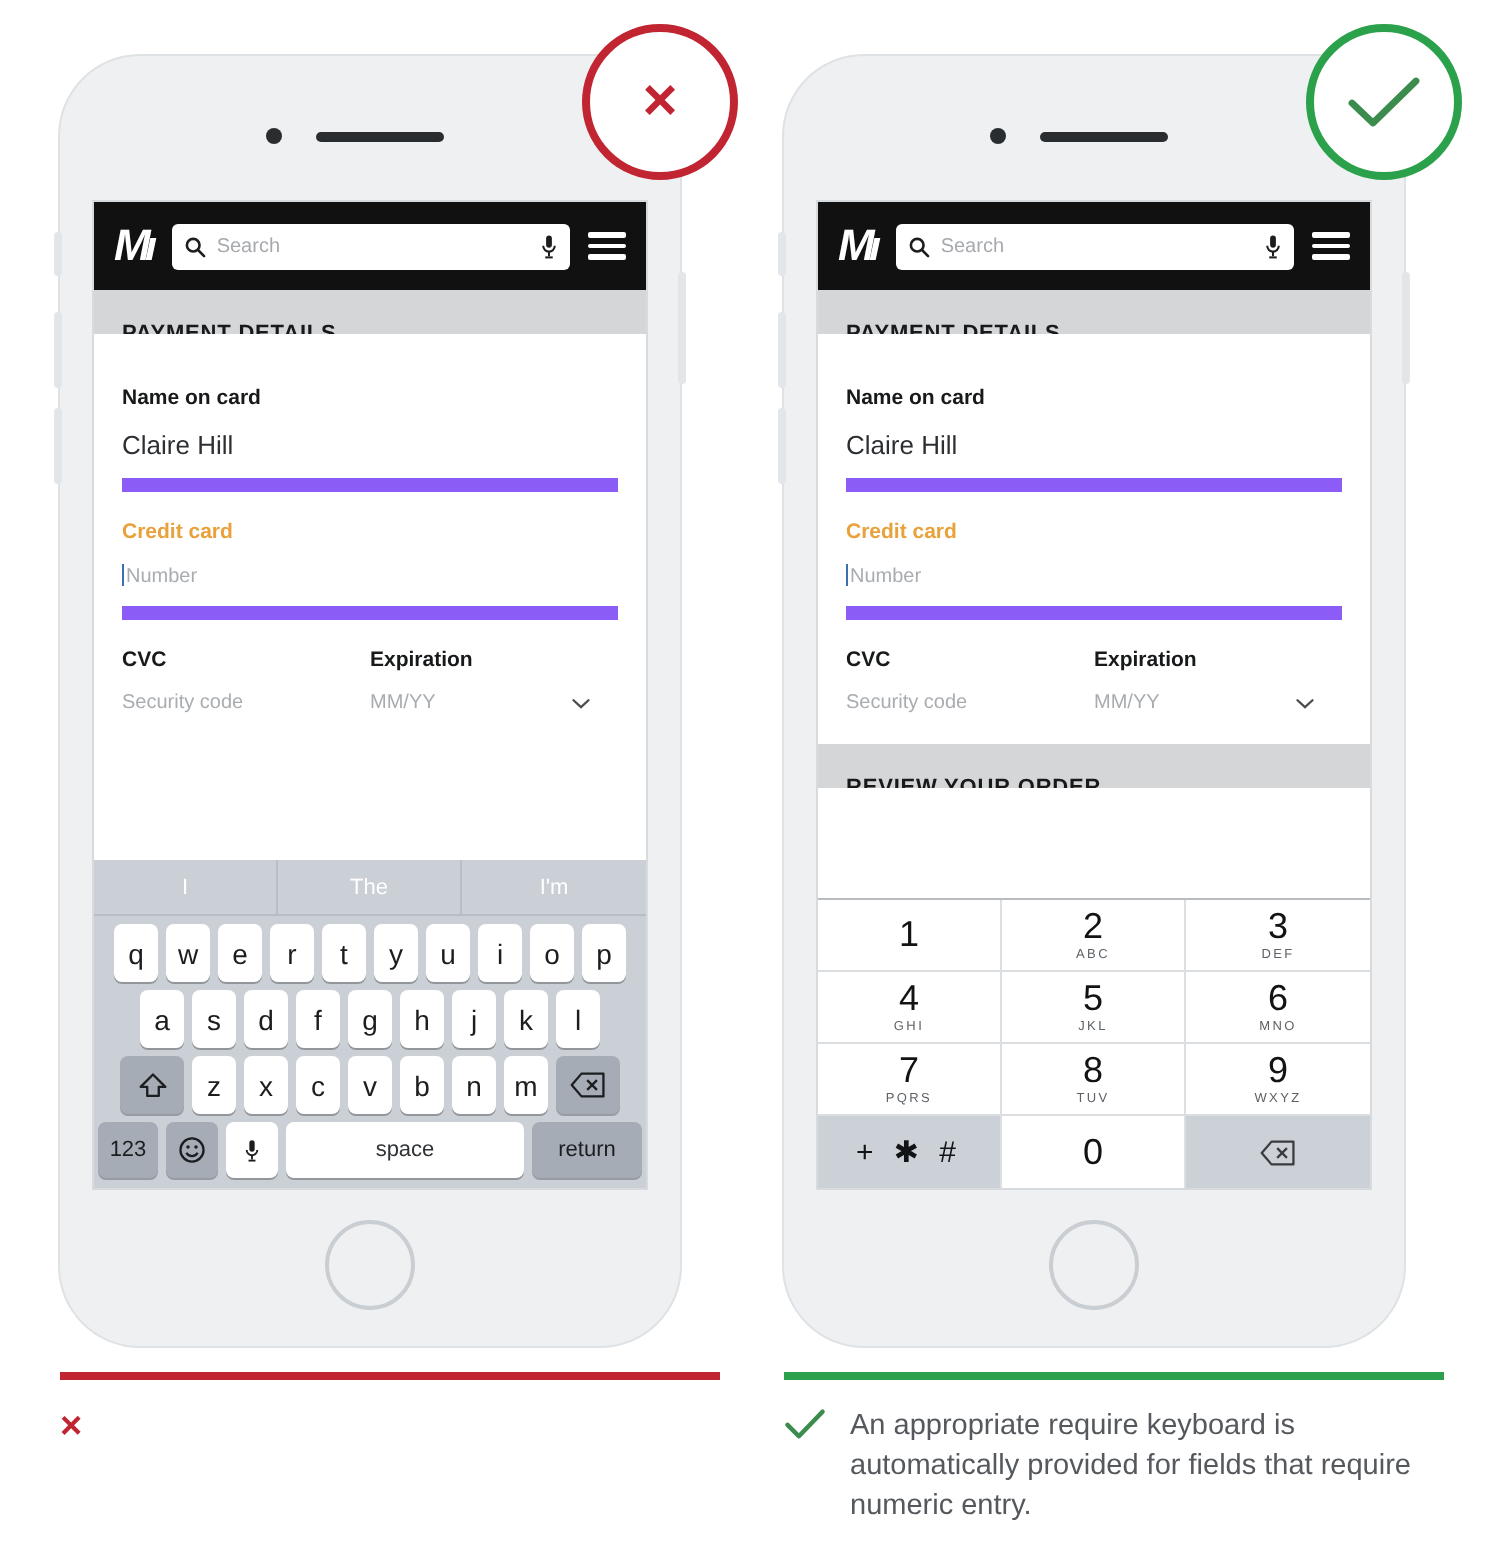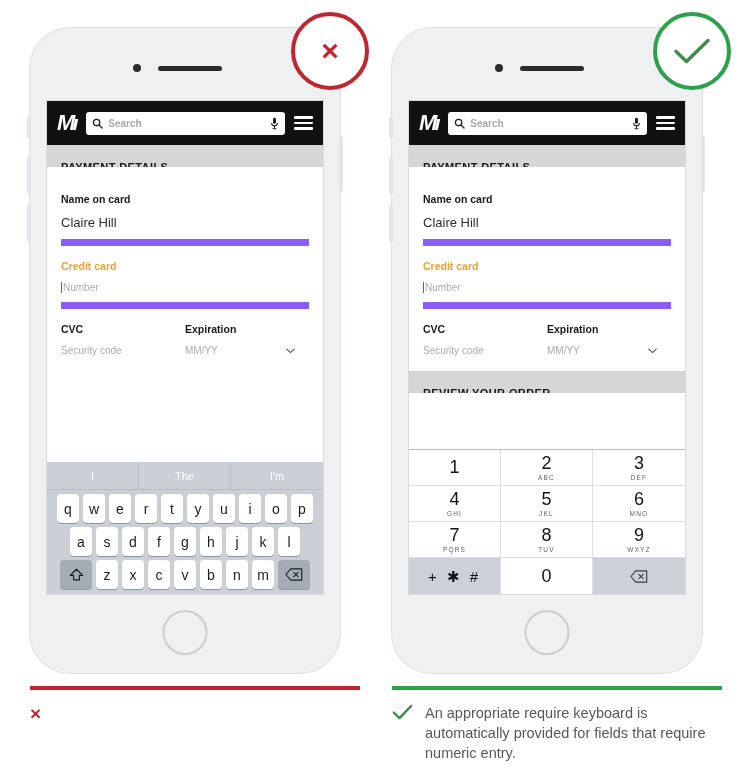--- a/index.html
+++ b/index.html
@@ -85,21 +85,20 @@
     transform: skewX(-12deg);
   }
   .searchbar {
     flex: 1 1 auto;
     height: 23px;
     background: #ffffff;
     border-radius: 3px;
     display: flex; align-items: center;
     padding: 0 6px; gap: 5px;
     min-width: 0;
-    font-weight: bold;
   }
   .search-text {
     flex: 1 1 auto;
     font-size: 10px; color: #a6a9ad;
     white-space: nowrap; overflow: hidden;
   }
   .hamburger {
     flex: 0 0 auto;
     width: 19px;
     display: flex; flex-direction: column;
@@ -360,20 +359,41 @@
           <div class="key">m</div>
           <div class="key dark">
             <svg width="18" height="13" viewBox="0 0 22 16">
               <path d="M7 1h13.5v14H7L1 8z" fill="none" stroke="#1b1d1f" stroke-width="1.4" stroke-linejoin="round"></path>
               <line x1="10.5" y1="5" x2="16.5" y2="11" stroke="#1b1d1f" stroke-width="1.4"></line>
               <line x1="16.5" y1="5" x2="10.5" y2="11" stroke="#1b1d1f" stroke-width="1.4"></line>
             </svg>
           </div>
         </div>
 
+        <div class="krow r4">
+          <div class="key dark num">123</div>
+          <div class="key dark emoji">
+            <svg width="14" height="14" viewBox="0 0 16 16">
+              <circle cx="8" cy="8" r="6.6" fill="none" stroke="#1b1d1f" stroke-width="1.3"></circle>
+              <circle cx="5.7" cy="6.3" r="1" fill="#1b1d1f"></circle>
+              <circle cx="10.3" cy="6.3" r="1" fill="#1b1d1f"></circle>
+              <path d="M4.8 9.6a3.6 3.6 0 0 0 6.4 0" fill="none" stroke="#1b1d1f" stroke-width="1.3"></path>
+            </svg>
+          </div>
+          <div class="key mic">
+            <svg width="8" height="13" viewBox="0 0 12 18">
+              <rect x="4" y="1" width="4" height="8.5" rx="2" fill="#1b1d1f"></rect>
+              <path d="M2 8.2a4 4 0 0 0 8 0" fill="none" stroke="#1b1d1f" stroke-width="1.4"></path>
+              <line x1="6" y1="12.2" x2="6" y2="15.4" stroke="#1b1d1f" stroke-width="1.4"></line>
+              <line x1="3.4" y1="16.2" x2="8.6" y2="16.2" stroke="#1b1d1f" stroke-width="1.4"></line>
+            </svg>
+          </div>
+          <div class="key space">space</div>
+          <div class="key dark return">return</div>
+        </div>
       </div>
     </div>
 
     <div class="home-btn"></div>
   </div>
 
   <div class="phone right">
     <div class="side-btn silent"></div>
     <div class="side-btn volup"></div>
     <div class="side-btn voldn"></div>

